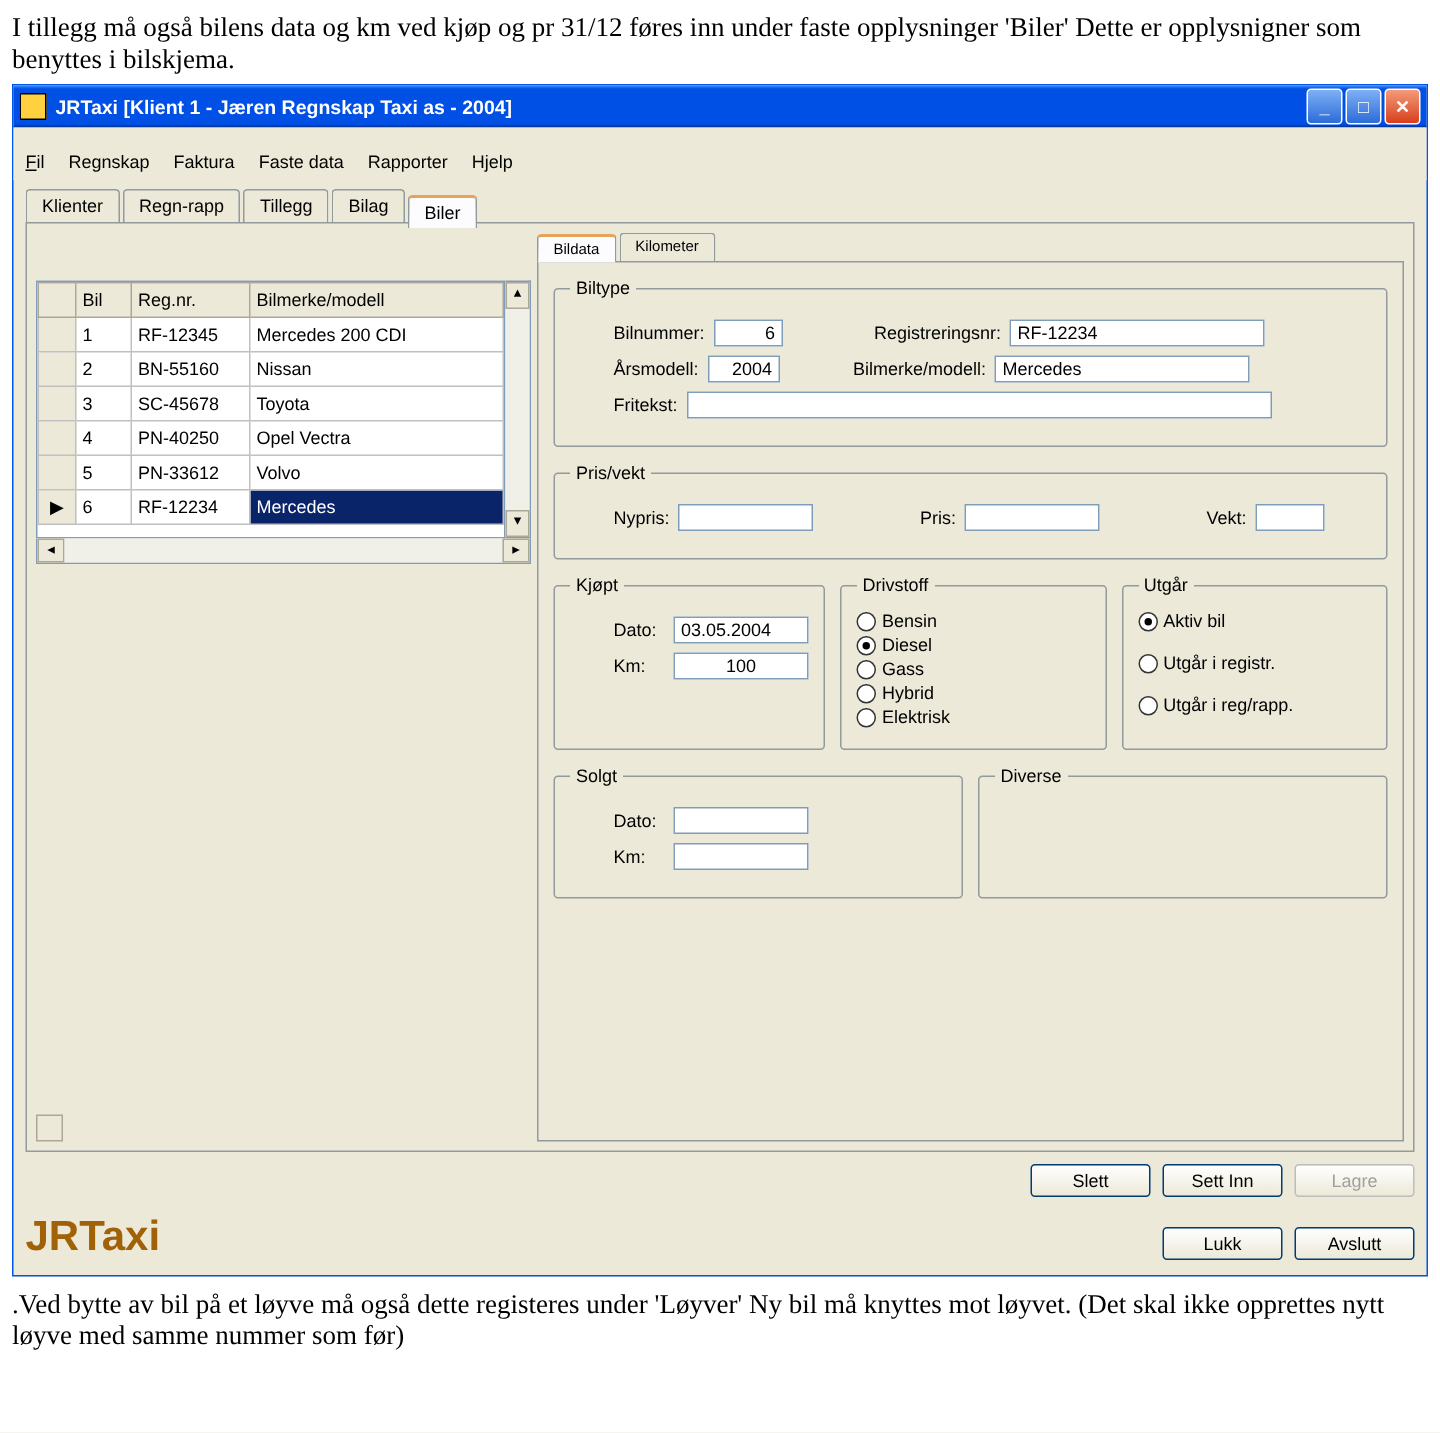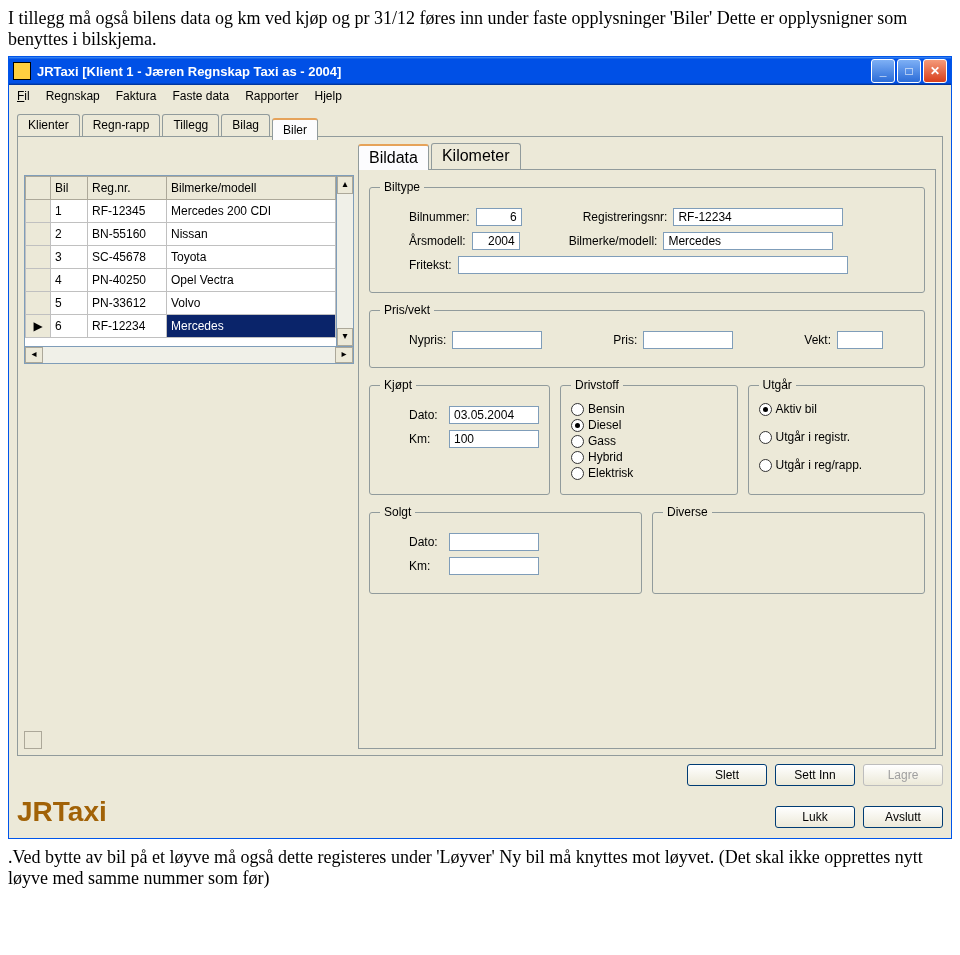--- a/index.html
+++ b/index.html
@@ -49,21 +49,21 @@
   }
   .winbtn.close { background: linear-gradient(to bottom, #f49a7a, #d83f1c); }
   .menubar {
     background: #ece9d8;
     padding: 4px 8px;
     display: flex;
     gap: 16px;
     font-size: 12px;
     border-bottom: 1px solid #ece9d8;
   }
-  .menubar span { cursor: pointer; }
+  .menubar span { cursor: pointer; margin-top: 12px; }
   .menubar .u { text-decoration: underline; }
   .main-tabs {
     display: flex;
     padding: 6px 8px 0 8px;
     font-size: 12px;
   }
   .main-tab {
     padding: 3px 10px;
     border: 1px solid #919b9c;
     border-bottom: none;
@@ -162,21 +162,21 @@
     margin-top:6px;
     border:1px solid #aca899;
   }
   .right-panel {
     flex: 1;
     display: flex;
     flex-direction: column;
   }
   .sub-tabs {
     display: flex;
-    font-size: 16px;
+    font-size: 10px;
   }
   .sub-tab {
     padding: 3px 10px;
     border: 1px solid #919b9c;
     border-bottom: none;
     background: #ece9d8;
     margin-right: 2px;
     border-radius: 3px 3px 0 0;
     cursor: pointer;
   }
@@ -415,21 +415,21 @@
 
         <div class="three-col">
           <fieldset>
             <legend>Kjøpt</legend>
             <div class="field-row">
               <label style="width:34px;">Dato:</label>
               <input class="txt w90" value="03.05.2004" style="">
             </div>
             <div class="field-row">
               <label style="width:34px;">Km:</label>
-              <input class="txt w90" style="text-align: left;" value="100">
+              <input class="txt w90" style="text-align: center;" value="100">
             </div>
           </fieldset>
 
           <fieldset>
             <legend>Drivstoff</legend>
             <div class="radio-row">
                 <span class="radio-dot"></span>
                 <span>Bensin</span>
               </div>
             <div class="radio-row">

